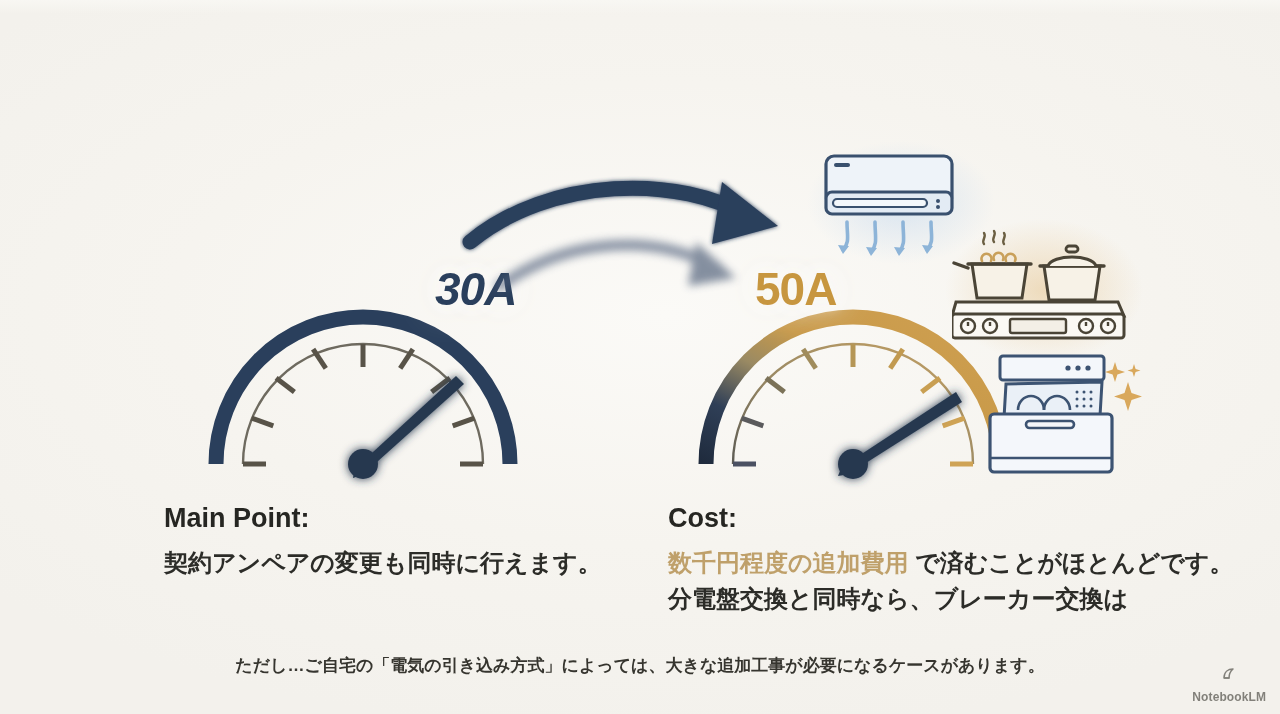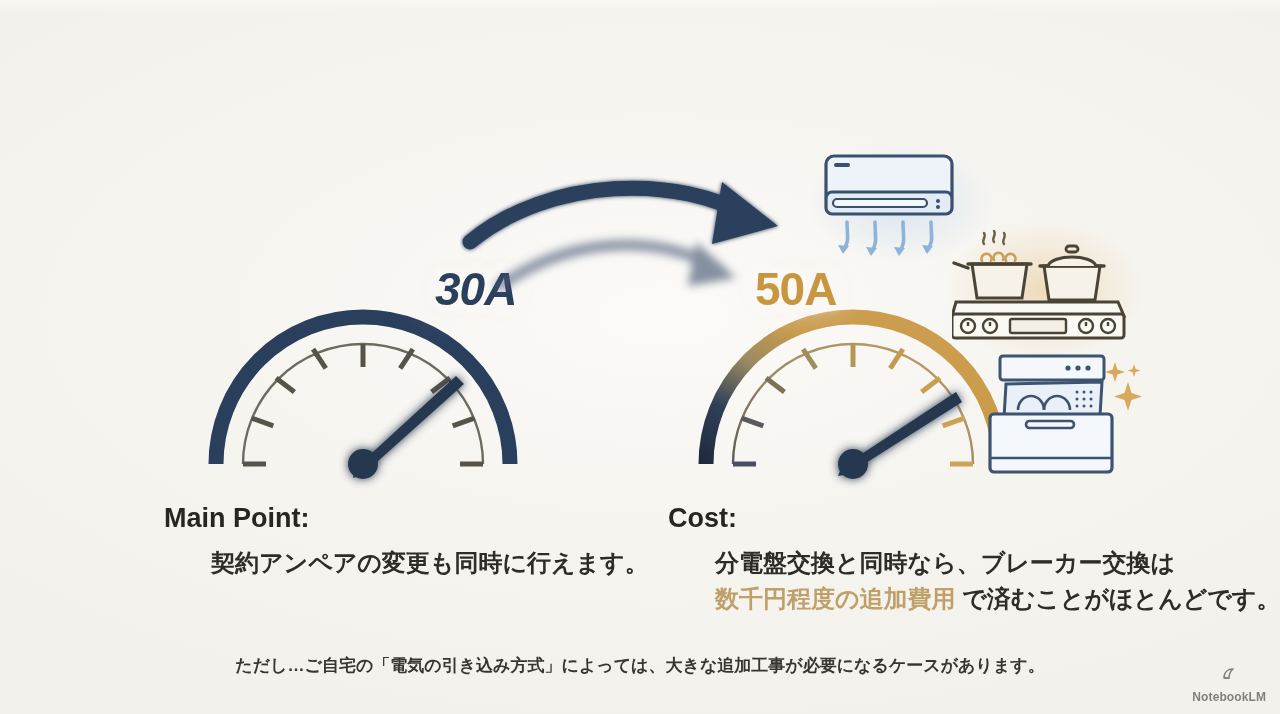--- a/index.html
+++ b/index.html
@@ -113,21 +113,20 @@
     color: #262622;
     margin-bottom: 11px;
     letter-spacing: 0px;
   }
   .col-body {
     font-size: 24px;
     font-weight: 700;
     color: #2c2c28;
     line-height: 1.48;
     white-space: nowrap;
-    margin-left: 47px;
   }
   .hl-gold { color: #bfa06a; }
 
   
   #footnote {
     position: absolute;
     top: 654px;
     left: 0;
     width: 1280px;
     text-align: center;
@@ -386,22 +385,22 @@
   </div>
 
   <div class="col" id="col-left">
     <div class="col-heading">Main Point:</div>
     <div class="col-body">契約アンペアの変更も同時に行えます。</div>
   </div>
 
   <div class="col" id="col-right">
     <div class="col-heading">Cost:</div>
     <div class="col-body">
+      <div><span class="hl-gold">数千円程度の追加費用</span><span> で済むことがほとんどです。</span></div>
       <div>分電盤交換と同時なら、ブレーカー交換は</div>
-      <div><span class="hl-gold">数千円程度の追加費用</span><span> で済むことがほとんどです。</span></div>
     </div>
   </div>
 
   <div id="footnote">ただし…ご自宅の「電気の引き込み方式」によっては、大きな追加工事が必要になるケースがあります。</div>
 
   <div id="watermark">
     <span>
       <svg width="14" height="14" viewBox="0 0 14 14">
         <path d="M 2 11 C 2 5, 6 2, 11 2 C 8 4.5, 7 7.5, 7 11 Z" fill="none" stroke="#57564f" stroke-width="1.5" stroke-linejoin="round"></path>
         <path d="M 2.5 11 L 7 11" stroke="#57564f" stroke-width="1.5" stroke-linecap="round"></path>

